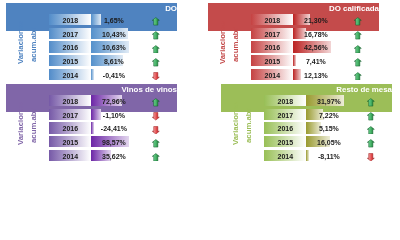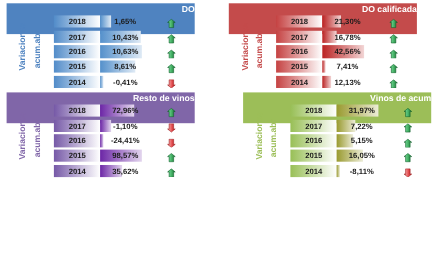--- a/index.html
+++ b/index.html
@@ -245,21 +245,21 @@
                   <stop offset="100%" stop-color="#0f6029"></stop>
                 </linearGradient>
               </defs>
               <path d="M37 3 L71 31 L57 31 L57 77 L17 77 L17 31 L3 31 Z" fill="url(#ag10)" stroke="#0f6029" stroke-width="5" stroke-linejoin="round"></path>
             </svg>
           </div>
         </div>
       </div>
     </div>
     <div class="panel" style="left: 6px; top: 83.8px;">
-      <div class="hdr" style="background:#8066a8">Resto de vinos</div>
+      <div class="hdr" style="background:#8066a8">Vinos de vinos</div>
       <div class="axis">
         <span style="color:#8066a8;left:19.2px;bottom:17.2px">Variaciones</span>
         <span style="color:#8066a8;left:31.7px;bottom:18.6px">acum.abr</span>
       </div>
       <div class="rows">
         <div class="row" style="top:0px">
           <div class="ycell" style="background:linear-gradient(to right,#7659a7 0%,#ffffff 100%)">2018</div>
           <div class="vcell">
             <div class="dbar" style="width:30.31553911205074px;background:linear-gradient(to right,#6c26a6 0%,rgb(227,214,238) 100%)"></div>
             <div class="vtxt">72,96%</div>
@@ -354,21 +354,21 @@
                   <stop offset="100%" stop-color="#0f6029"></stop>
                 </linearGradient>
               </defs>
               <path d="M37 3 L71 31 L57 31 L57 77 L17 77 L17 31 L3 31 Z" fill="url(#ag15)" stroke="#0f6029" stroke-width="5" stroke-linejoin="round"></path>
             </svg>
           </div>
         </div>
       </div>
     </div>
     <div class="panel" style="left: 221px; top: 83.8px;">
-      <div class="hdr" style="background:#9cbe58">Vinos de acum</div>
+      <div class="hdr" style="background:#9cbe58">Resto de mesa</div>
       <div class="axis">
         <span style="color:#9cbe58;left:19.2px;bottom:17.2px">Variaciones</span>
         <span style="color:#9cbe58;left:31.7px;bottom:18.6px">acum.abr</span>
       </div>
       <div class="rows">
         <div class="row" style="top:0px">
           <div class="ycell" style="background:linear-gradient(to right,#98bf56 0%,#ffffff 100%)">2018</div>
           <div class="vcell">
             <div class="dbar" style="width:37.5px;background:linear-gradient(to right,#999a2f 0%,rgb(236,236,215) 100%)"></div>
             <div class="vtxt">31,97%</div>

